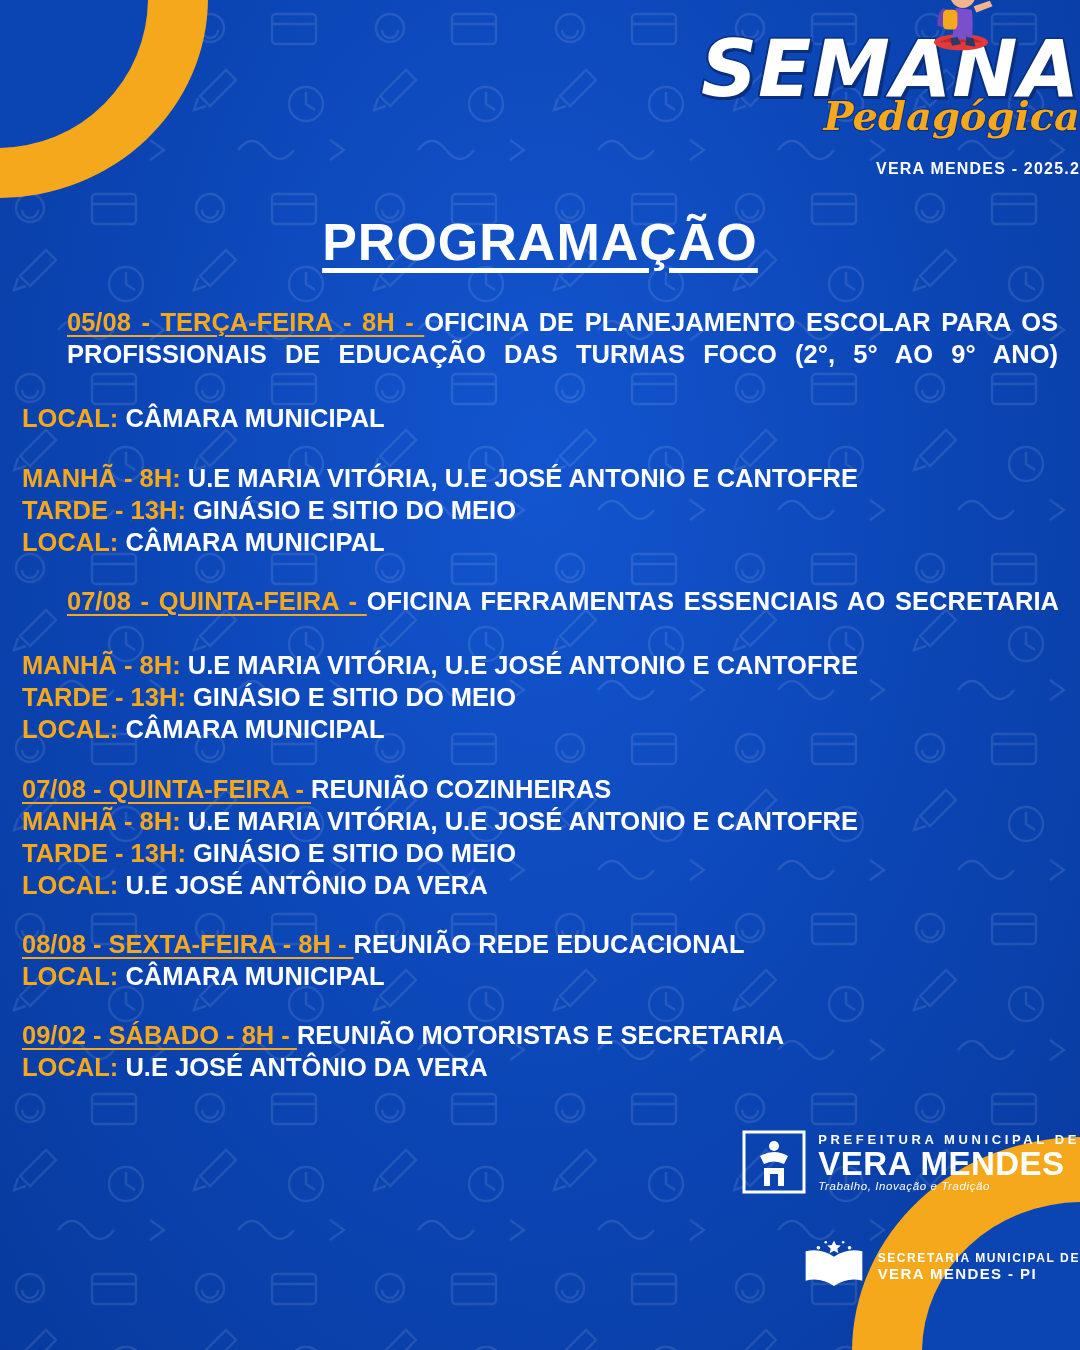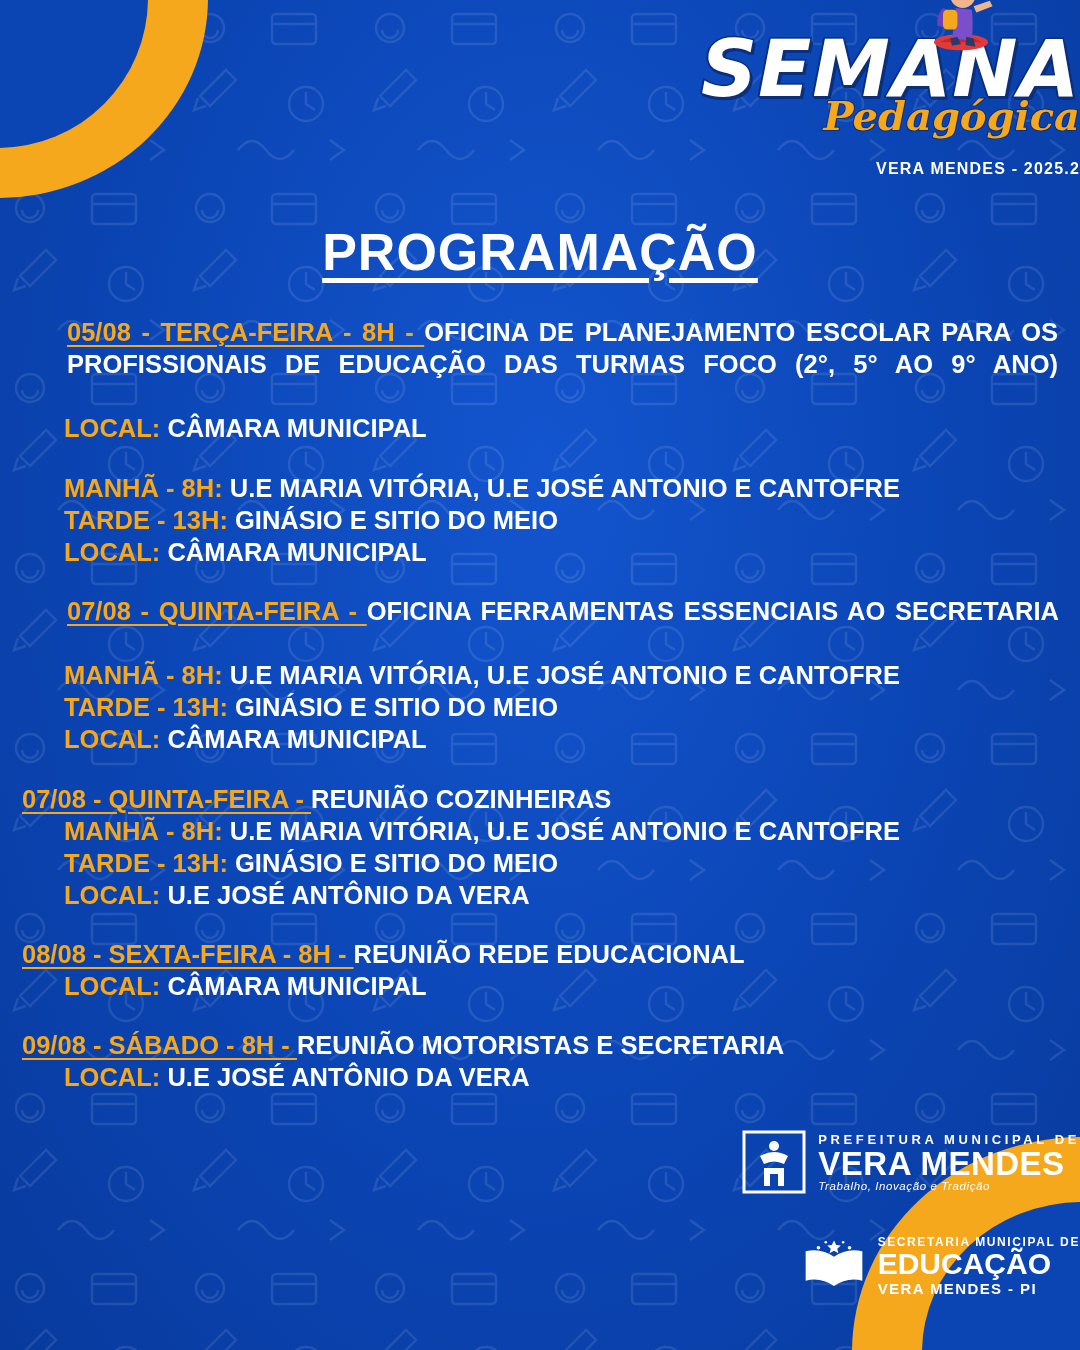--- a/index.html
+++ b/index.html
@@ -131,21 +131,21 @@
     z-index: 3;
   }
 
   
   .title {
     text-align: center;
     font-size: 52px;
     font-weight: 700;
     letter-spacing: 1px;
     color: #ffffff;
-    margin-top: 44px;
+    margin-top: 34px;
     text-decoration: underline;
     text-underline-offset: 8px;
     text-decoration-thickness: 5px;
   }
 
   
   .schedule {
     margin: 34px 22px 0 22px;
   }
   .entry {
@@ -167,21 +167,20 @@
     width: 100%;
   }
   .head {
     color: #f6a81c;
     text-decoration: underline;
     text-underline-offset: 4px;
     text-decoration-thickness: 2px;
   }
   .lbl {
     color: #f6a81c;
-    margin-left: 42px;
   }
 
   
   .footer {
     position: absolute;
     left: 0;
     right: 0;
     bottom: 52px;
     display: flex;
     justify-content: center;
@@ -346,21 +345,21 @@
         <div class="line">
           <span class="head">08/08 - SEXTA-FEIRA - 8H - </span><span>REUNIÃO REDE EDUCACIONAL</span>
         </div>
         <div class="line">
           <span class="lbl">LOCAL:</span><span> CÂMARA MUNICIPAL</span>
         </div>
       </div>
 
       <div class="entry">
         <div class="line">
-          <span class="head">09/08 - SÁBADO - 8H - </span><span>REUNIÃO MOTORISTAS E SECRETARIA</span>
+          <span class="head">09/02 - SÁBADO - 8H - </span><span>REUNIÃO MOTORISTAS E SECRETARIA</span>
         </div>
         <div class="line">
           <span class="lbl">LOCAL:</span><span> U.E JOSÉ ANTÔNIO DA VERA</span>
         </div>
       </div>
 
     </div>
 
     <div class="footer">
 
@@ -391,21 +390,20 @@
               <path d="M35 2 l2.4 5 l5 .6 l-3.8 3.4 l1.2 5 l-4.8 -2.8 l-4.8 2.8 l1.2 -5 l-3.8 -3.4 l5 -.6 z"></path>
               <circle cx="18" cy="10" r="2"></circle>
               <circle cx="52" cy="10" r="2"></circle>
               <circle cx="26" cy="4" r="1.4"></circle>
               <circle cx="45" cy="4" r="1.4"></circle>
             </g>
           </svg>
         </div>
         <div class="brand-text2">
           <div class="l1">SECRETARIA MUNICIPAL DE</div>
-          <div class="l2">EDUCAÇÃO</div>
           <div class="l3">VERA MENDES - PI</div>
         </div>
       </div>
 
     </div>
 
   </div>
 </div>
 
 </body></html>

